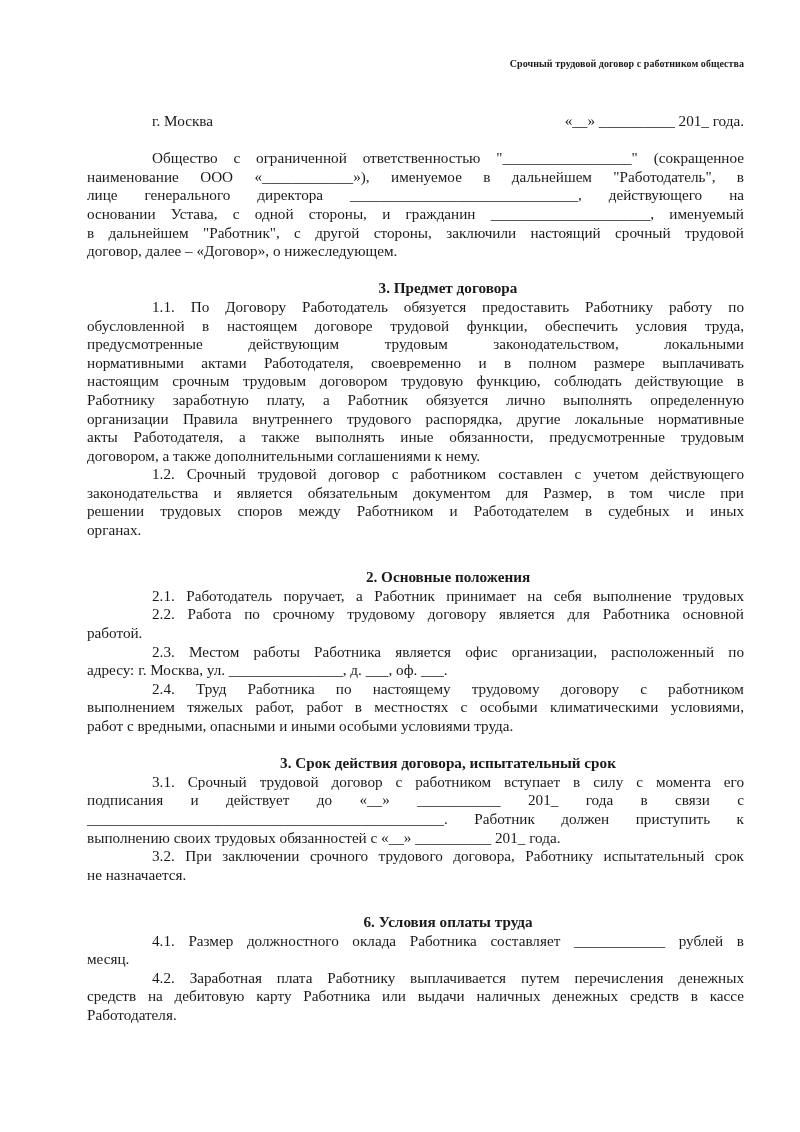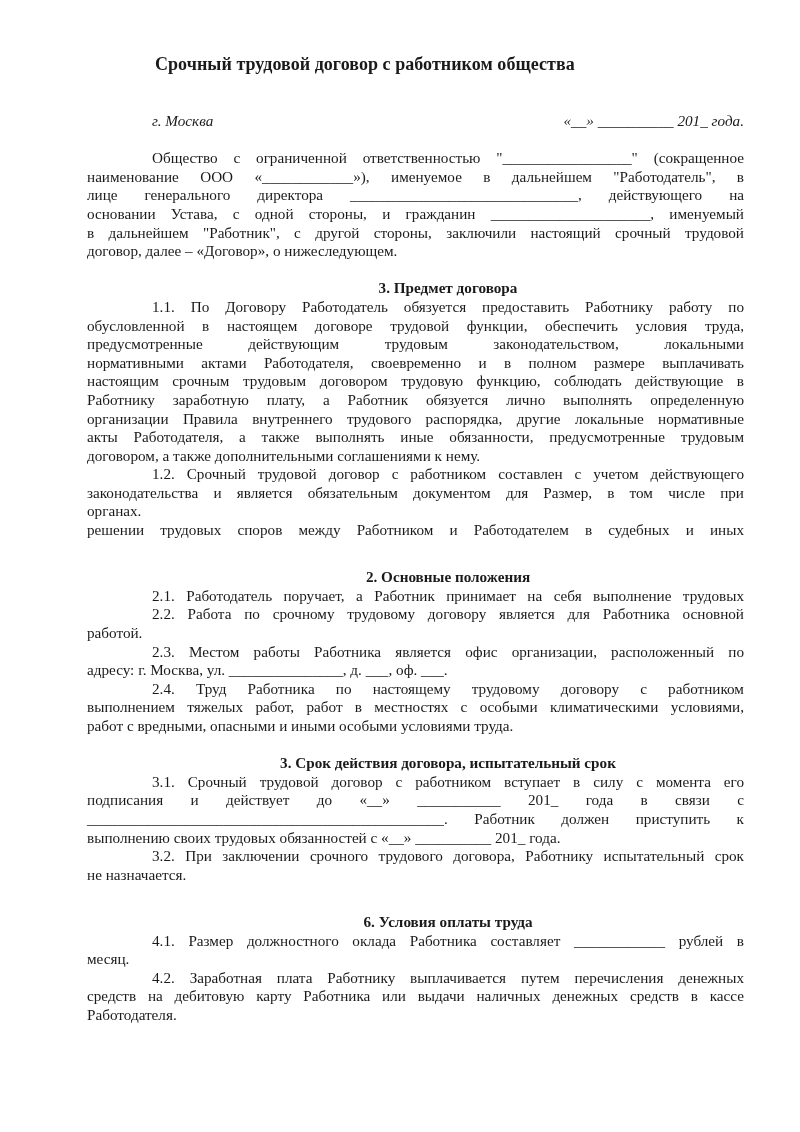--- a/index.html
+++ b/index.html
@@ -3,24 +3,24 @@
   <meta charset="utf-8">
   <style>
     html, body { margin: 0; padding: 0; background: #ffffff; }
     body { width: 800px; height: 1132px; position: relative; overflow: hidden; }
     .page {
       position: absolute; left: 87px; top: 55px; width: 657px;
       font-family: "Liberation Serif", "DejaVu Serif", serif;
       font-size: 15.2px; line-height: 18.6px; color: #1a1a1a;
     }
     .title {
-      text-align: left; font-weight: bold; font-size: 18px;
+      text-align: right; font-weight: bold; font-size: 10px;
       margin-left: 0; padding-left: 68px; margin-bottom: 38px; letter-spacing: 0.05px;
     }
-    .dateline { display: flex; justify-content: space-between; padding-left: 65px; margin-bottom: 19px; font-style: italic; }
+    .dateline { display: flex; justify-content: space-between; padding-left: 65px; margin-bottom: 19px; }
     .para { text-align: justify; font-family: Liberation Serif, serif; }
     .line { display: block; text-align: justify; text-align-last: justify; white-space: nowrap; }
     .line.last { text-align-last: left; }
     .line.indent { padding-left: 65px; }
     .heading { text-align: center; font-weight: bold; padding-left: 65px; }
     .gap { height: 18.6px; }
     .gap-sm { height: 10px; }
   </style>
 </head>
 <body>
@@ -53,22 +53,22 @@
       <span class="line">нормативными актами Работодателя, своевременно и в полном размере выплачивать</span>
       <span class="line">настоящим срочным трудовым договором трудовую функцию, соблюдать действующие в</span>
       <span class="line">Работнику заработную плату, а Работник обязуется лично выполнять определенную</span>
       <span class="line">организации Правила внутреннего трудового распорядка, другие локальные нормативные</span>
       <span class="line">акты Работодателя, а также выполнять иные обязанности, предусмотренные трудовым</span>
       <span class="line last">договором, а также дополнительными соглашениями к нему.</span>
     </div>
     <div class="para">
       <span class="line indent">1.2. Срочный трудовой договор с работником составлен с учетом действующего</span>
       <span class="line">законодательства и является обязательным документом для Размер, в том числе при</span>
+      <span class="line">решении трудовых споров между Работником и Работодателем в судебных и иных</span>
       <span class="line last">органах.</span>
-      <span class="line">решении трудовых споров между Работником и Работодателем в судебных и иных</span>
     </div>
   </div>
 
   <div class="gap"></div>
   <div class="gap-sm"></div>
 
   <div>
     <div class="heading">2. Основные положения</div>
     <div class="para">
       <span class="line indent">2.1. Работодатель поручает, а Работник принимает на себя выполнение трудовых</span>

